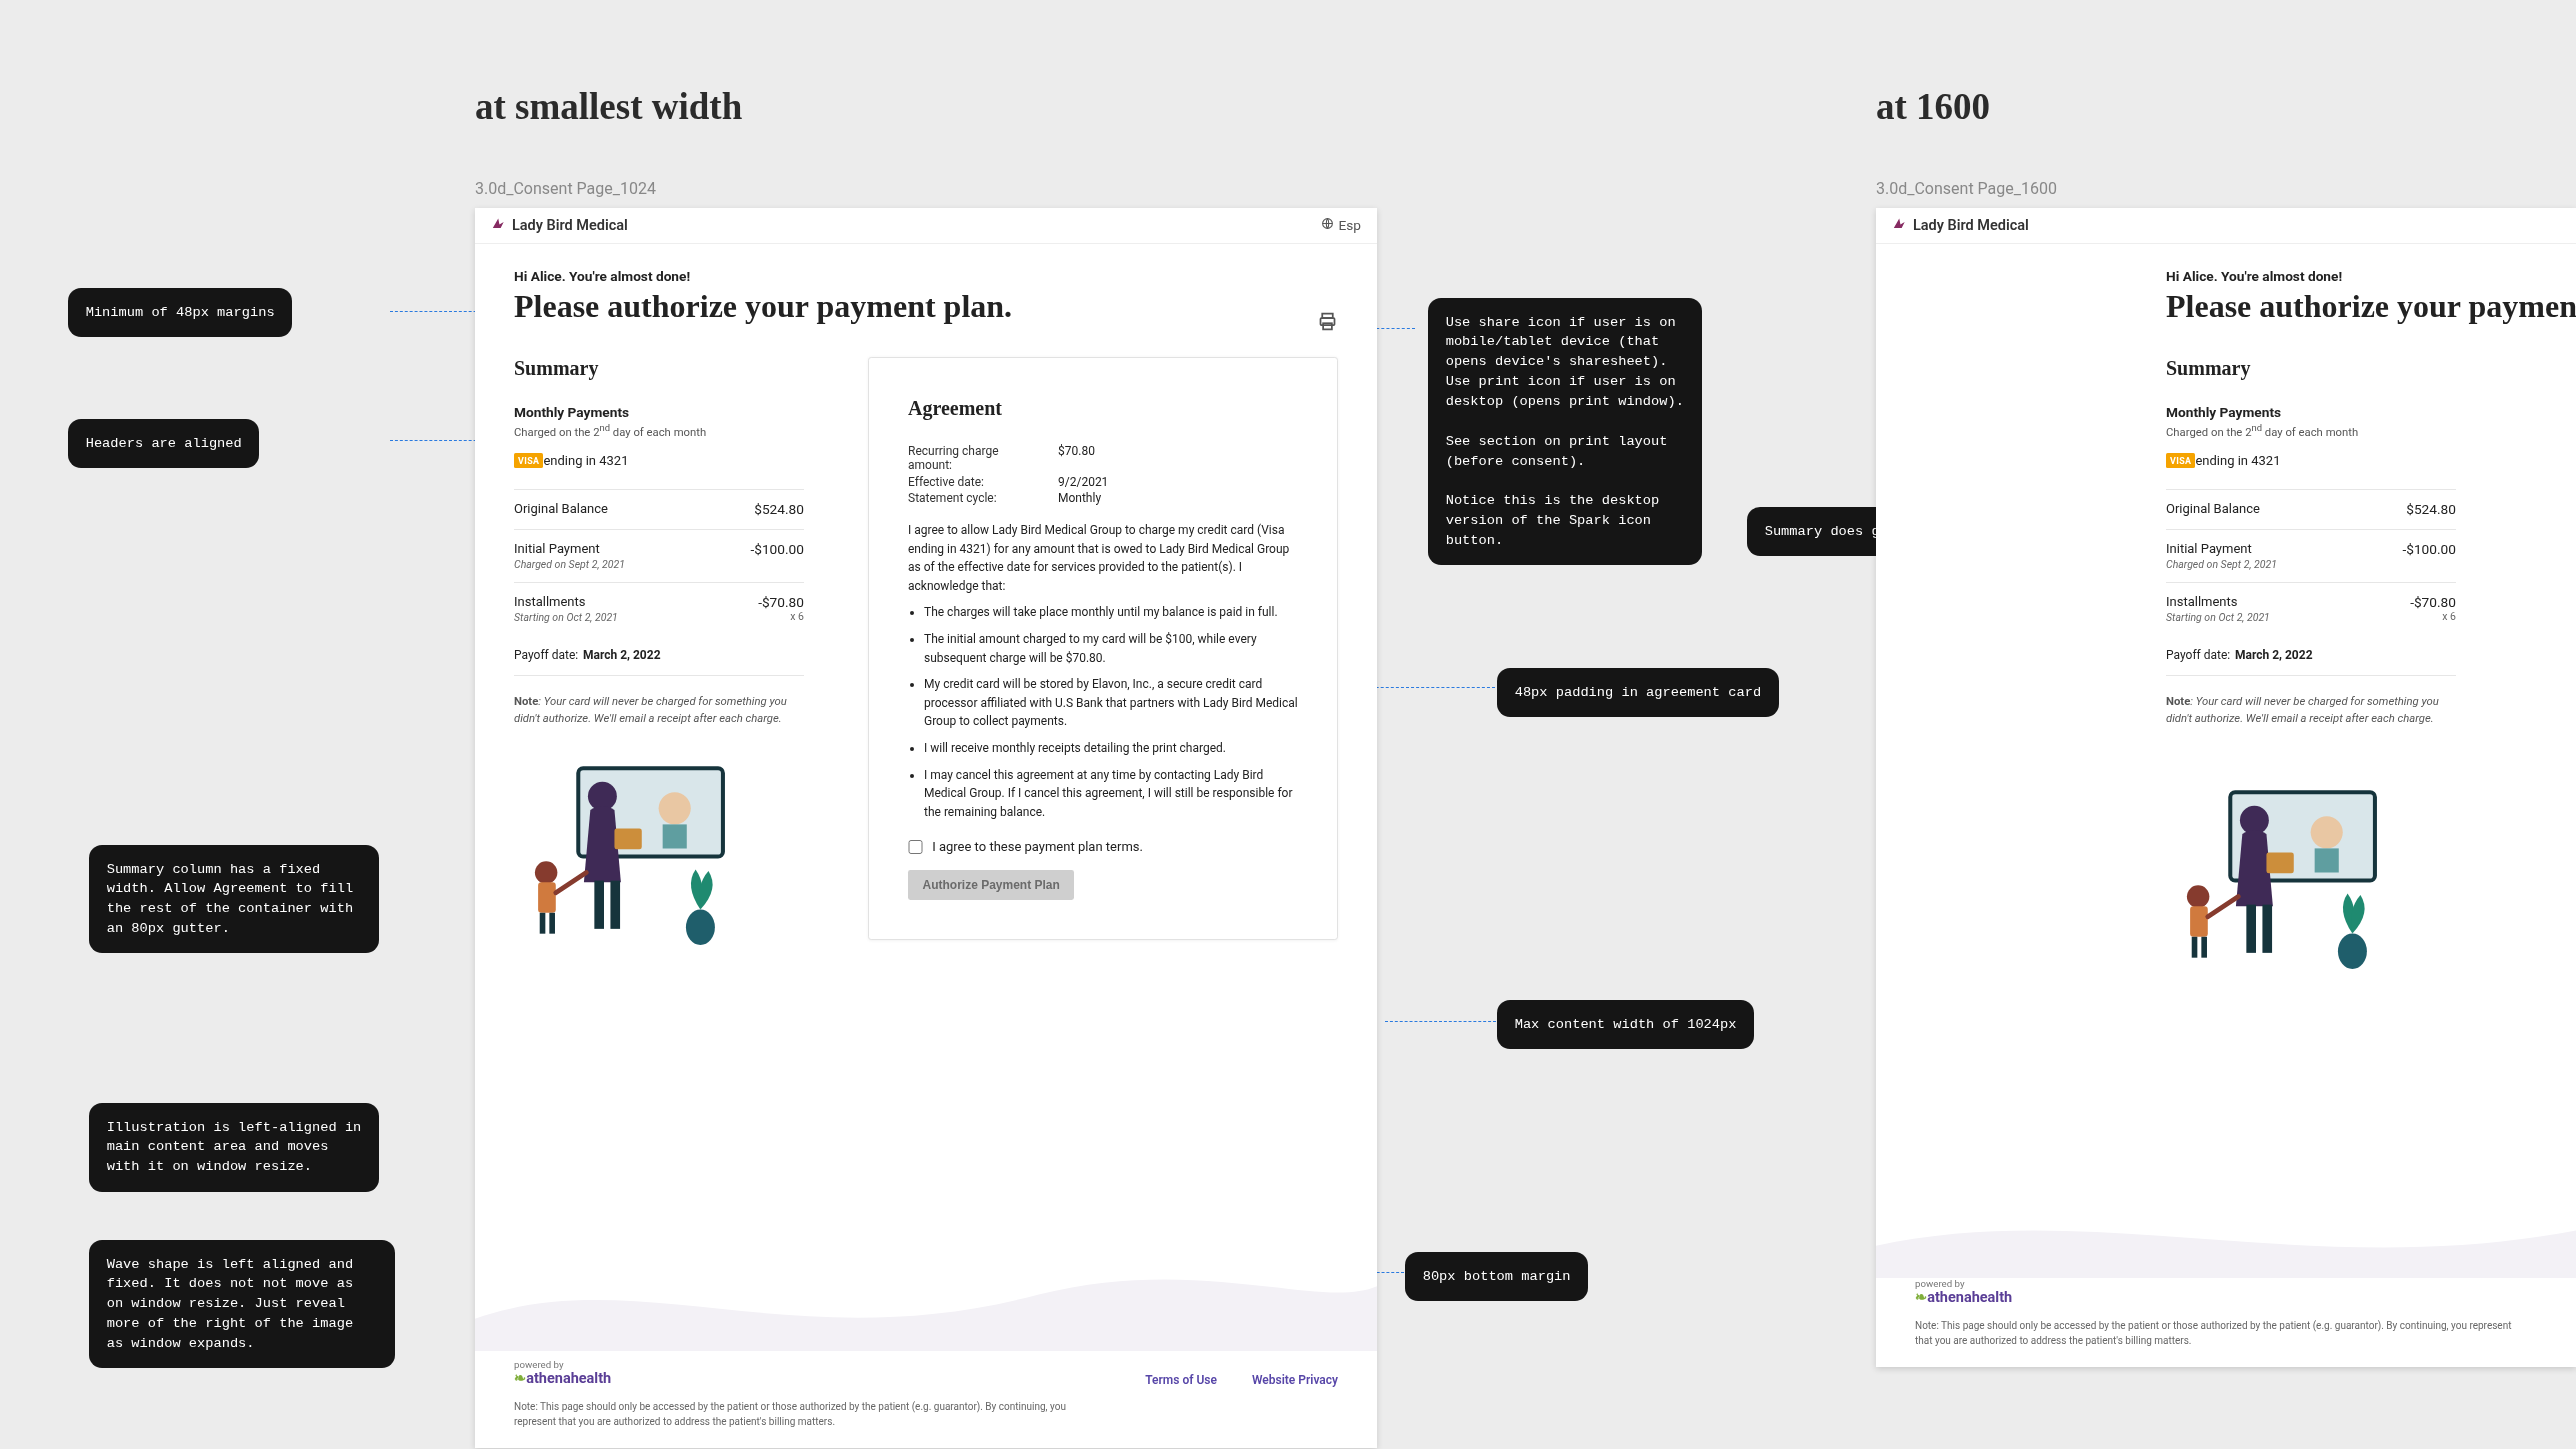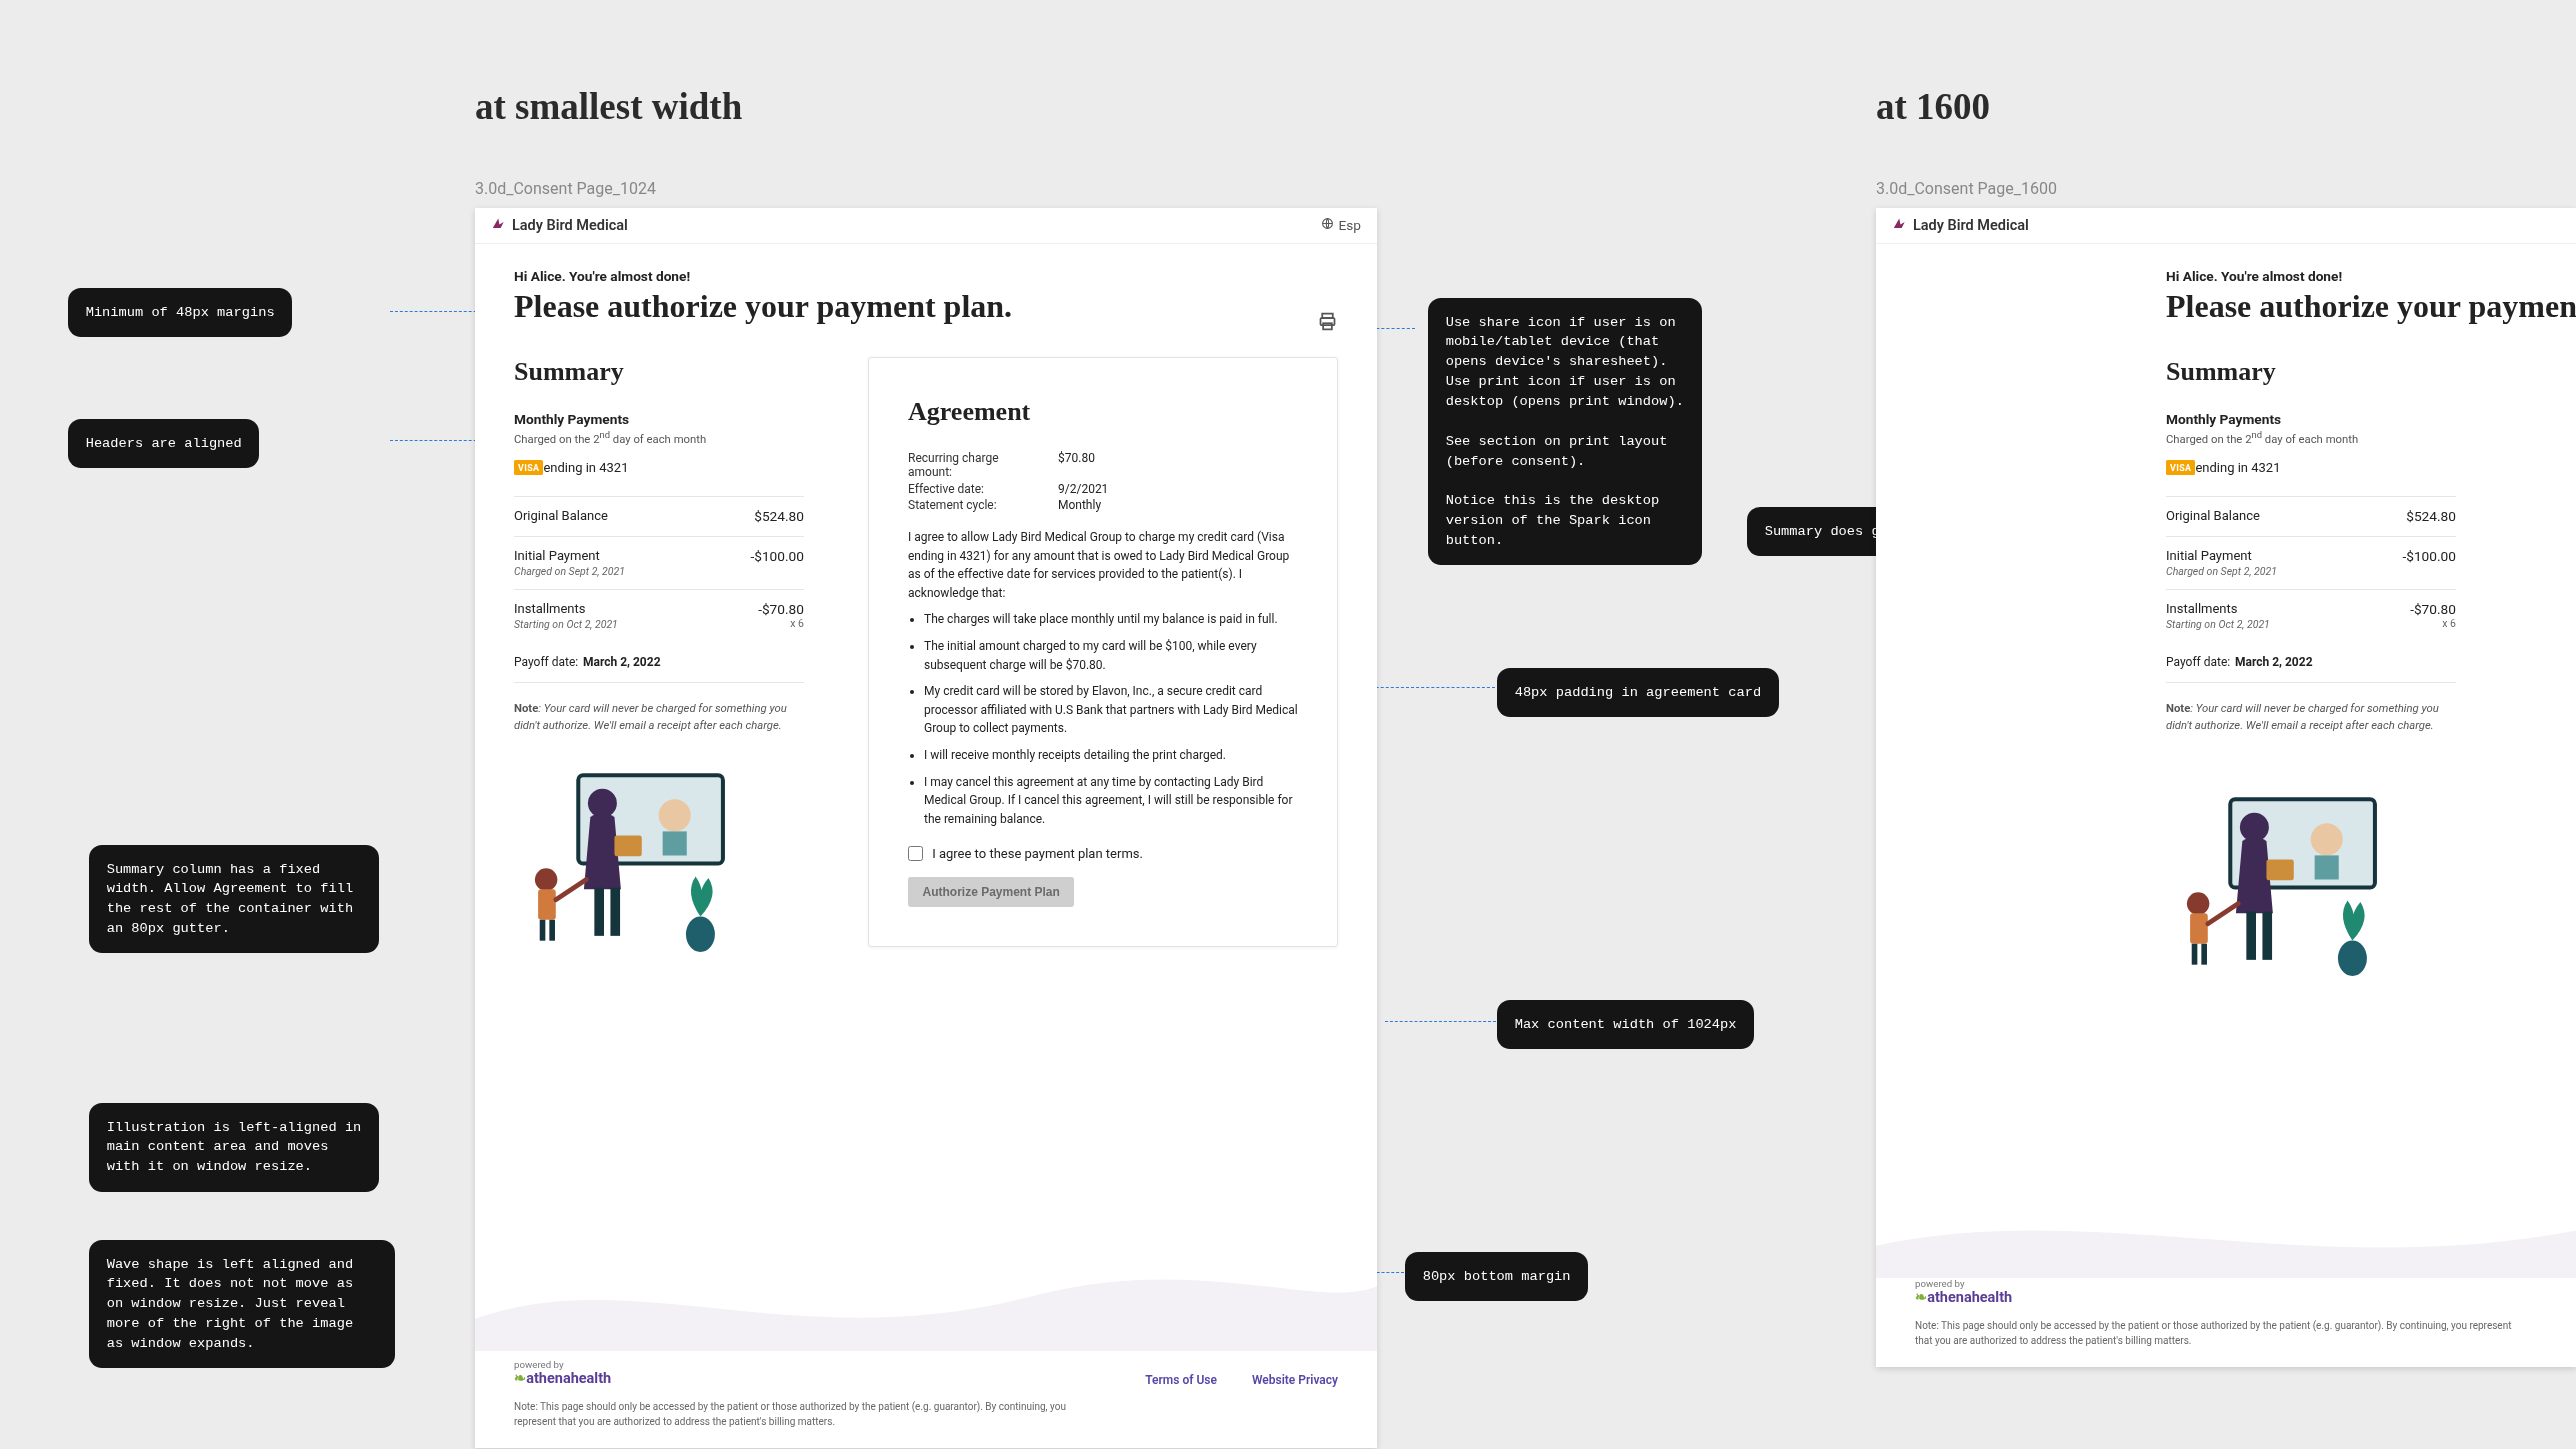--- a/index.html
+++ b/index.html
@@ -45,21 +45,21 @@
   .page-title { font-family: Georgia,'Times New Roman',serif; font-size:32px; font-weight:700; margin-bottom: 32px; }
   .print-btn svg { width:21px; height:21px; stroke:#555; }
 
   .cols { display:flex; gap:64px; align-items:flex-start; }
   .summary { width: 290px; flex: 0 0 290px; }
   .agreement-card {
     flex:1; border:0.8px solid #e2e2e2; border-radius:3.2px; padding:39px; background:#fff;
     box-shadow: 0 0.8px 3.2px rgba(0,0,0,.05);
   }
 
-  h2.section-h { font-family: Georgia,'Times New Roman',serif; font-size:26px; font-weight:700; margin-bottom:24px; }
+  h2.section-h { font-family: Georgia,'Times New Roman',serif; font-size:20px; font-weight:700; margin-bottom:24px; }
 
   .sub-h { font-weight:700; font-size:13.7px; }
   .sub-cap { font-size:11.3px; color:#555; margin-top:1.6px; }
   .visa-row { display:flex; align-items:center; margin:14.5px 0 21px; font-size:13px; }
   .visa-chip { background:#f5a300; color:#fff; font-weight:700; font-size:8.9px; padding:2.4px 4px; border-radius:1.6px; letter-spacing:0.4px; }
 
   .line { display:flex; justify-content:space-between; padding:11.3px 0; border-top:0.8px solid #e6e6e6; }
   .line:last-of-type { border-bottom:0.8px solid #e6e6e6; }
   .line .l { font-size:13px; }
   .line .l small { display:block; font-style:italic; color:#666; font-size:10.5px; margin-top:1.6px; }
@@ -72,21 +72,21 @@
   .note { font-size:11.3px; font-style:italic; color:#555; margin-top:17.7px; line-height:1.5; }
   .note b { font-weight:700; font-style:normal; }
 
   
   .addr { font-size:12px; color:#333; line-height:1.5; margin-bottom:17.7px; }
   .kv { display:flex; gap:13px; font-size:12px; margin:2.4px 0; }
   .kv .k { width:137px; color:#333; }
   .agree-intro { font-size:12px; line-height:1.55; margin:16px 0 8px; }
   .agreement-card ul { margin:6.4px 0 17.7px 16px; }
   .agreement-card li { font-size:12px; line-height:1.55; margin:8px 0; }
-  .check-row { display:flex; align-items:flex-start; gap:9.7px; font-size:13px; margin:8px 0 16px; }
+  .check-row { display:flex; align-items:flex-end; gap:9.7px; font-size:13px; margin:8px 0 16px; }
   .check-row input { width:14.5px; height:14.5px; }
   .auth-btn {
     background:#cfcfcf; color:#6b6b6b; border:none; border-radius:2.4px;
     padding:8px 14.5px; font-size:12px; font-weight:600;
   }
 
   
   .mock-footer { padding: 0 39px 19.3px; }
   .powered { font-size:9.7px; color:#777; }
   .powered .ah { color:#5a3e96; font-weight:700; font-size:14.5px; }

